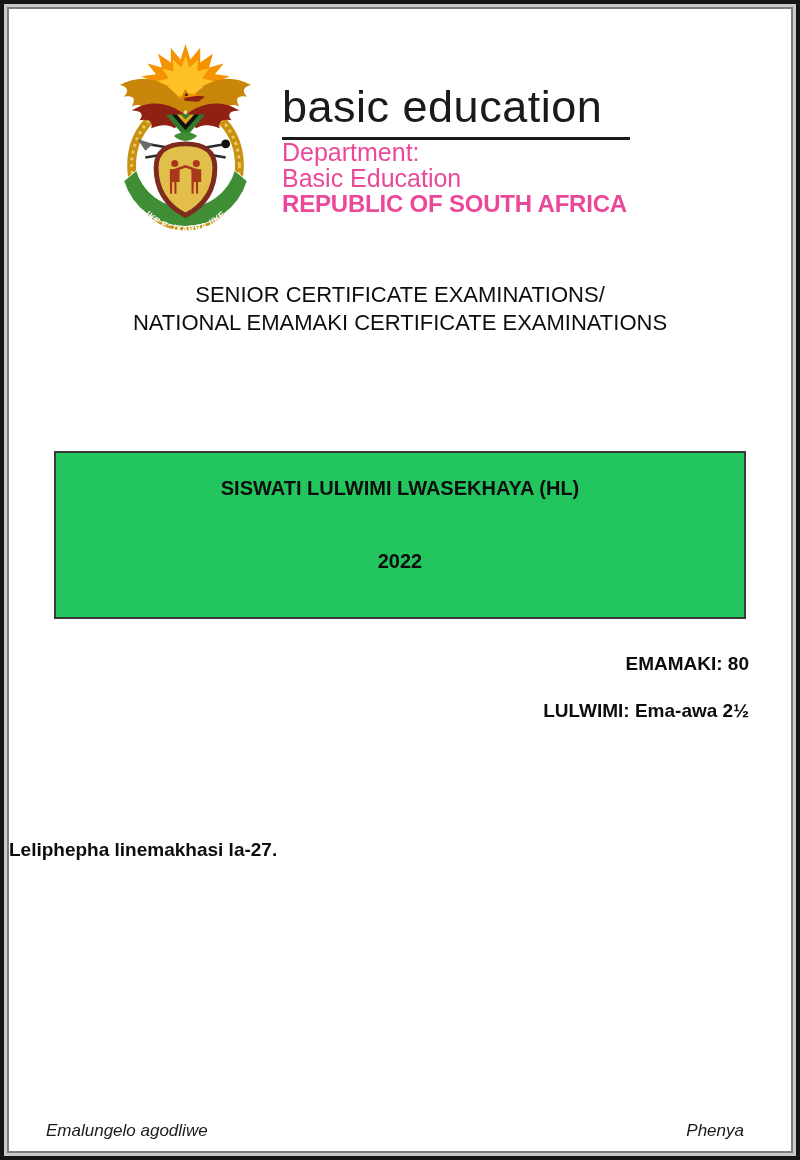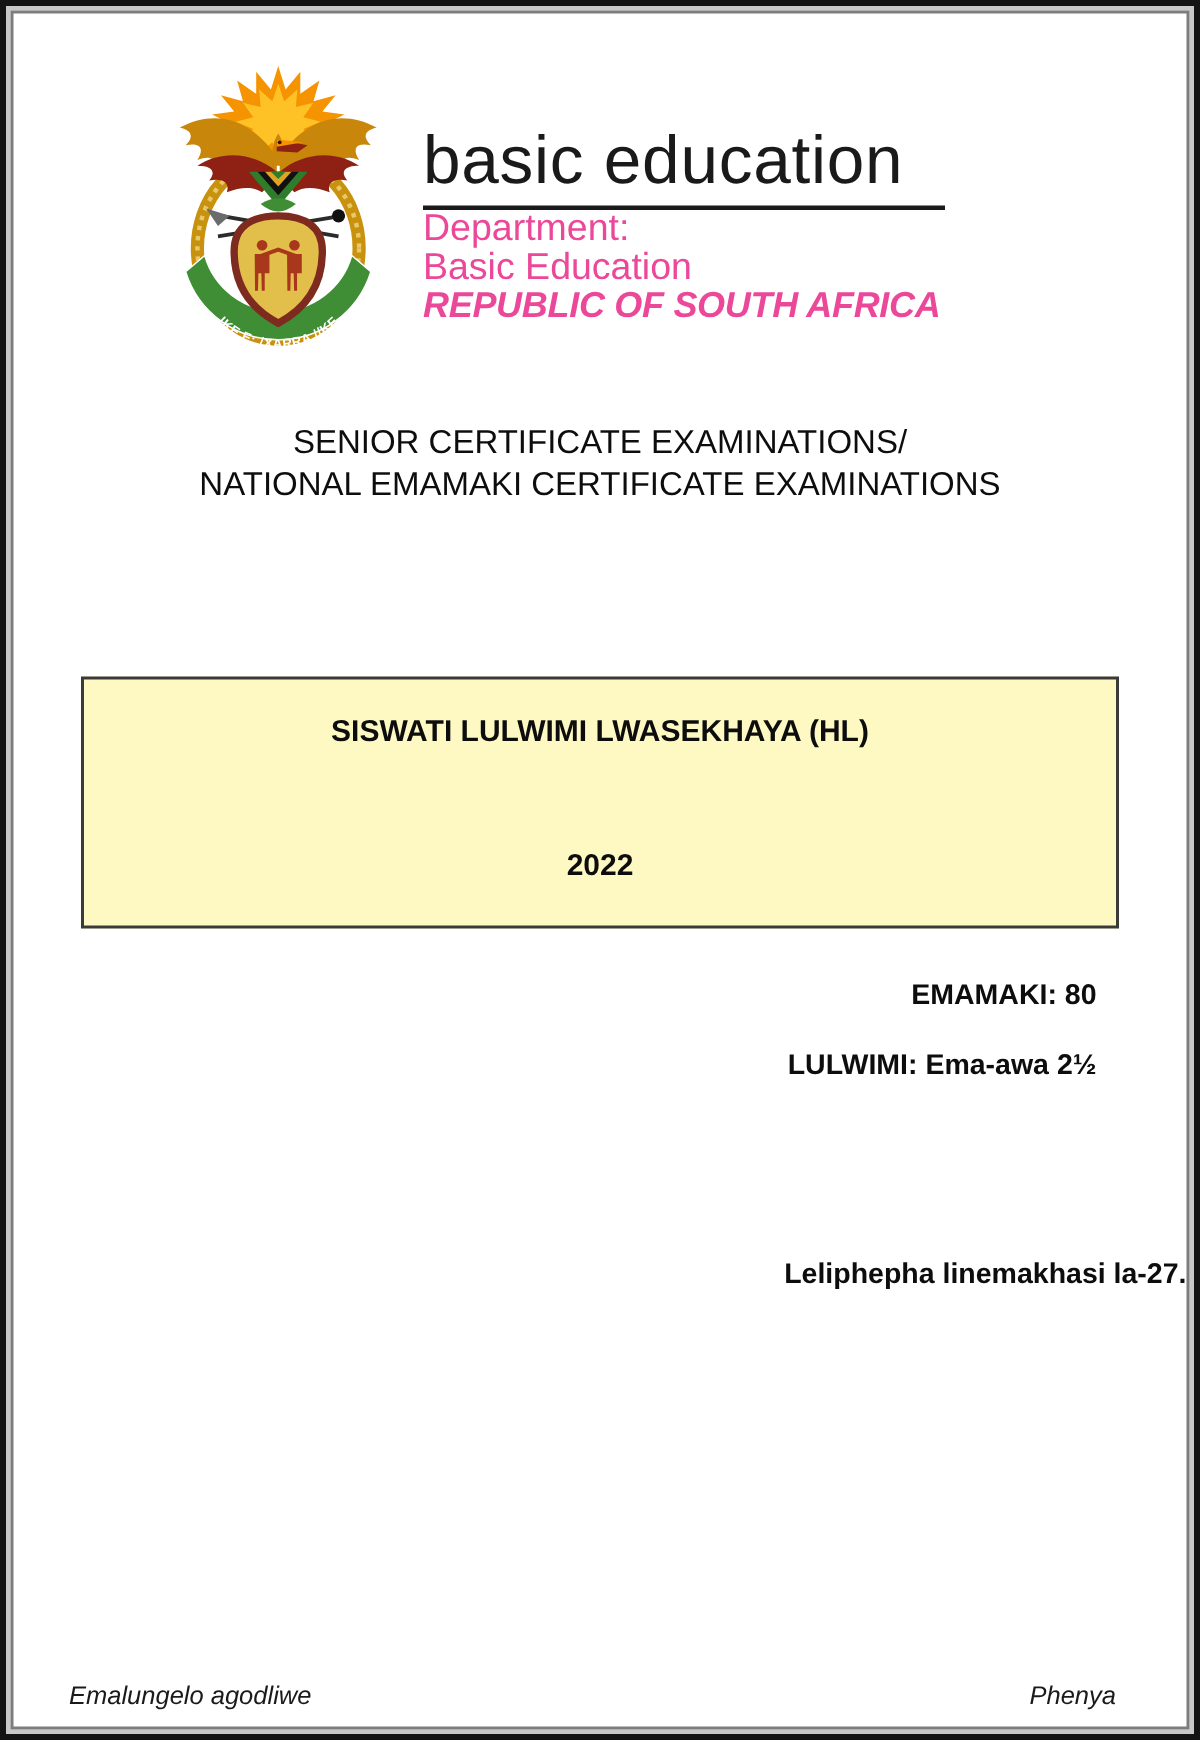--- a/index.html
+++ b/index.html
@@ -25,45 +25,45 @@
   
   .logo { position: absolute; left: 103px; top: 32px; width: 147px; height: 194px; }
   .brand-block { position: absolute; left: 273px; top: 74px; width: 360px; }
   .brand {
     font-size: 45px; font-weight: 400; letter-spacing: 0.5px;
     line-height: 48px; color: #1a1a1a; white-space: nowrap;
   }
   .brand-rule { width: 348px; height: 3px; background: #1a1a1a; margin-top: 6px; }
   .dept-block { position: absolute; left: 273px; top: 130px; width: 420px; }
   .dept-line { font-size: 25px; line-height: 26px; color: #ec4899; white-space: nowrap; }
-  .dept-country { font-weight: bold; font-size: 24px; letter-spacing: -0.2px; font-style: italic; }
+  .dept-country { font-weight: bold; font-size: 24px; letter-spacing: -0.2px; }
   
   .exam-title {
     position: absolute; left: 0; top: 272px; width: 100%;
     text-align: center; font-weight: normal; font-size: 22px; line-height: 28px;
     color: #0d0d0d;
   }
   
   .subject-box {
     position: absolute; left: 45px; top: 442px; width: 692px; height: 168px;
-    background: #fef9c3; border: 2px solid #3a3a3a;
+    background: #22c55e; border: 2px solid #3a3a3a;
     display: flex; flex-direction: column; justify-content: space-between;
-    padding: 24px 0 28px 0;
+    padding: 24px 0 44px 0;
     text-align: center; font-weight: bold; font-size: 20px; color: #0d0d0d;
   }
   
   .marks-block {
-    position: absolute; right: 60px; top: 644px; text-align: right;
+    position: absolute; right: 42px; top: 644px; text-align: right;
     font-weight: bold; font-size: 19px; color: #0d0d0d;
   }
   .marks-block .time-line { margin-top: 25px; }
   
   .page-note {
     position: absolute; left: 0; top: 830px; width: 100%;
-    text-align: right; font-weight: bold; font-size: 19px; color: #0d0d0d;
+    text-align: left; font-weight: bold; font-size: 19px; color: #0d0d0d;
   }
   
   .footer {
     position: absolute; left: 37px; right: 47px; top: 1112px;
     display: flex; justify-content: space-between;
     font-style: italic; font-size: 17px; color: #1a1a1a; gap: 19px;
   }
 </style>
 </head>
 <body>

